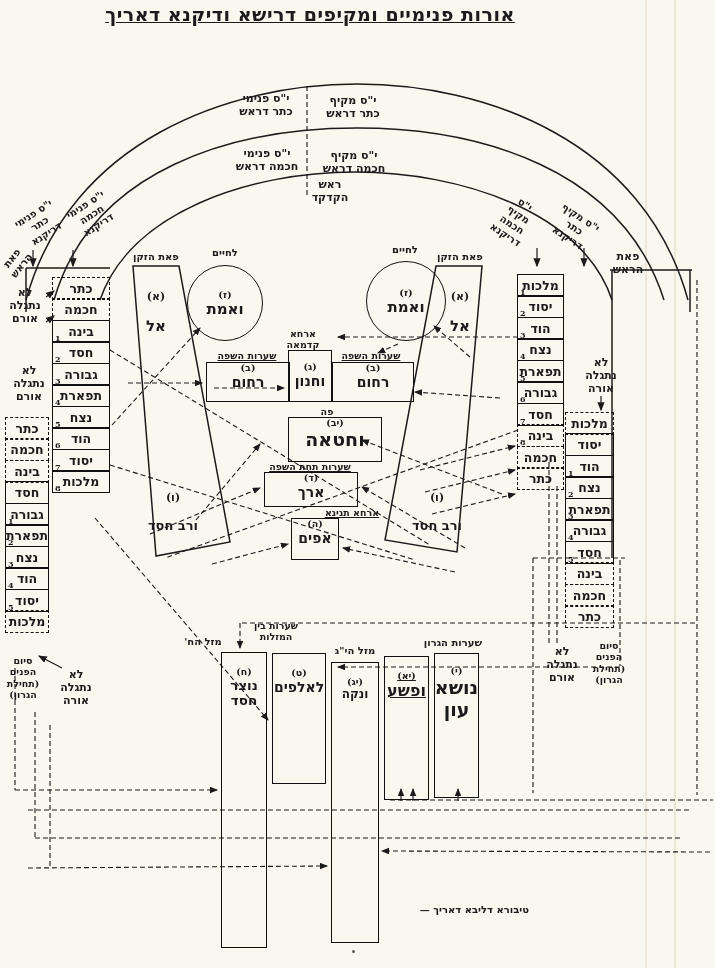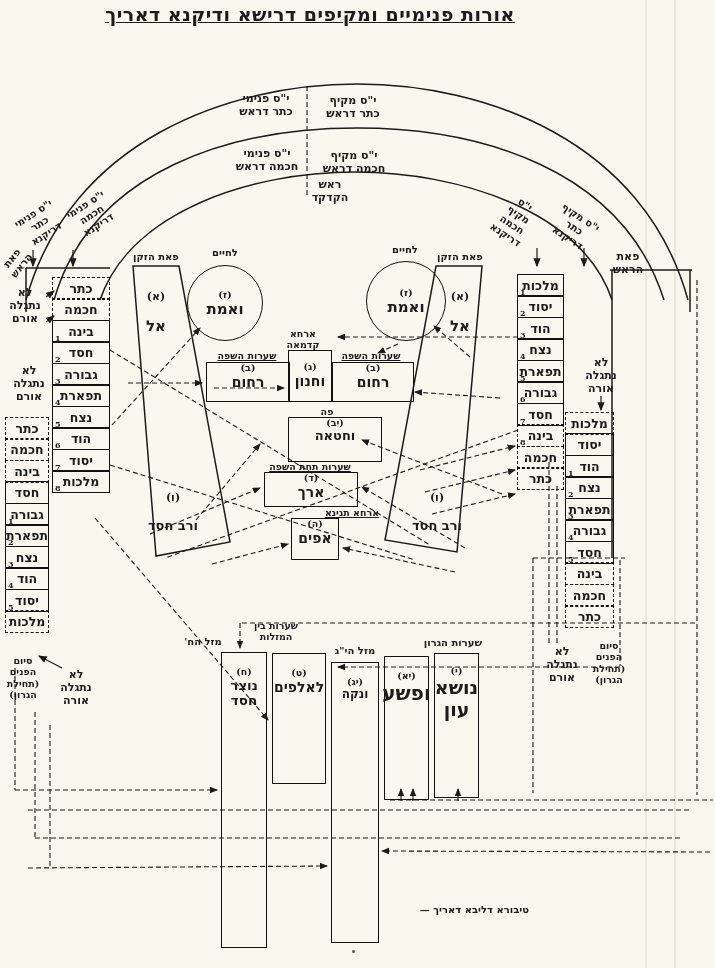--- a/index.html
+++ b/index.html
@@ -361,21 +361,21 @@
     <b>וחנון</b>
   </div>
   <div class="abs fbox" style="left:332px;top:362px;width:80px;height:38px;">
     <span class="lt">(ב)</span>
     <b>רחום</b>
   </div>
 
   <div class="abs lbl tiny" style="left:312px;top:406px;width:30px;">פה</div>
   <div class="abs fbox" style="left:264px;top:417px;width:92px;height:43px;margin-left:24px;">
     <span class="lt">(יב)</span>
-    <b style="font-size:13px;">וחטאה</b>
+    <b style="font-size:19px;">וחטאה</b>
   </div>
   <div class="abs lbl tiny" style="left:260px;top:461px;width:100px;text-decoration:underline;">שערות תחת השפה</div>
   <div class="abs fbox" style="left:264px;top:472px;width:92px;height:33px;">
     <span class="lt">(ד)</span>
     <b style="font-size:14px;">ארך</b>
   </div>
   <div class="abs lbl tiny" style="left:286px;top:507px;width:60px;text-decoration:underline;margin-left:36px;">ארחא תנינא</div>
   <div class="abs fbox" style="left:291px;top:518px;width:46px;height:40px;">
     <span class="lt">(ה)</span>
     <b>אפים</b>
@@ -401,23 +401,23 @@
   <div class="abs fbox" style="left:272px;top:653px;width:52px;height:115px;padding-top:14px;">
     <span class="lt">(ט)</span>
     <b style="font-size:14px;">לאלפים</b>
   </div>
   <div class="abs lbl small" style="left:326px;top:645px;width:58px;">מזל הי"ג</div>
   <div class="abs fbox" style="left:331px;top:662px;width:46px;height:265px;padding-top:14px;">
     <span class="lt">(יג)</span>
     <b style="font-size:12px;">ונקה</b>
   </div>
   <div class="abs lbl small" style="left:396px;top:637px;width:86px;text-align:right;">שערות הגרון</div>
-  <div class="abs fbox" style="left:384px;top:656px;width:43px;height:128px;padding-top:14px;">
+  <div class="abs fbox" style="left:384px;top:656px;width:43px;height:128px;padding-top:14px;text-decoration:underline;">
     <span class="lt">(יא)</span>
-    <b style="font-size:20px;">ופשע</b>
+    <b style="font-size:16px;">ופשע</b>
   </div>
   <div class="abs fbox" style="left:434px;top:653px;width:43px;height:131px;padding-top:12px;">
     <span class="lt">(י)</span>
     <b style="white-space:pre-line;font-size:19px;">נושא
 עון</b>
   </div>
 
   <div class="abs lbl small" style="left:384px;top:904px;width:145px;text-align:right;">טיבורא דליבא דאריך —</div>
   <div class="dot" style="left:352px;top:950px;"></div>
 

